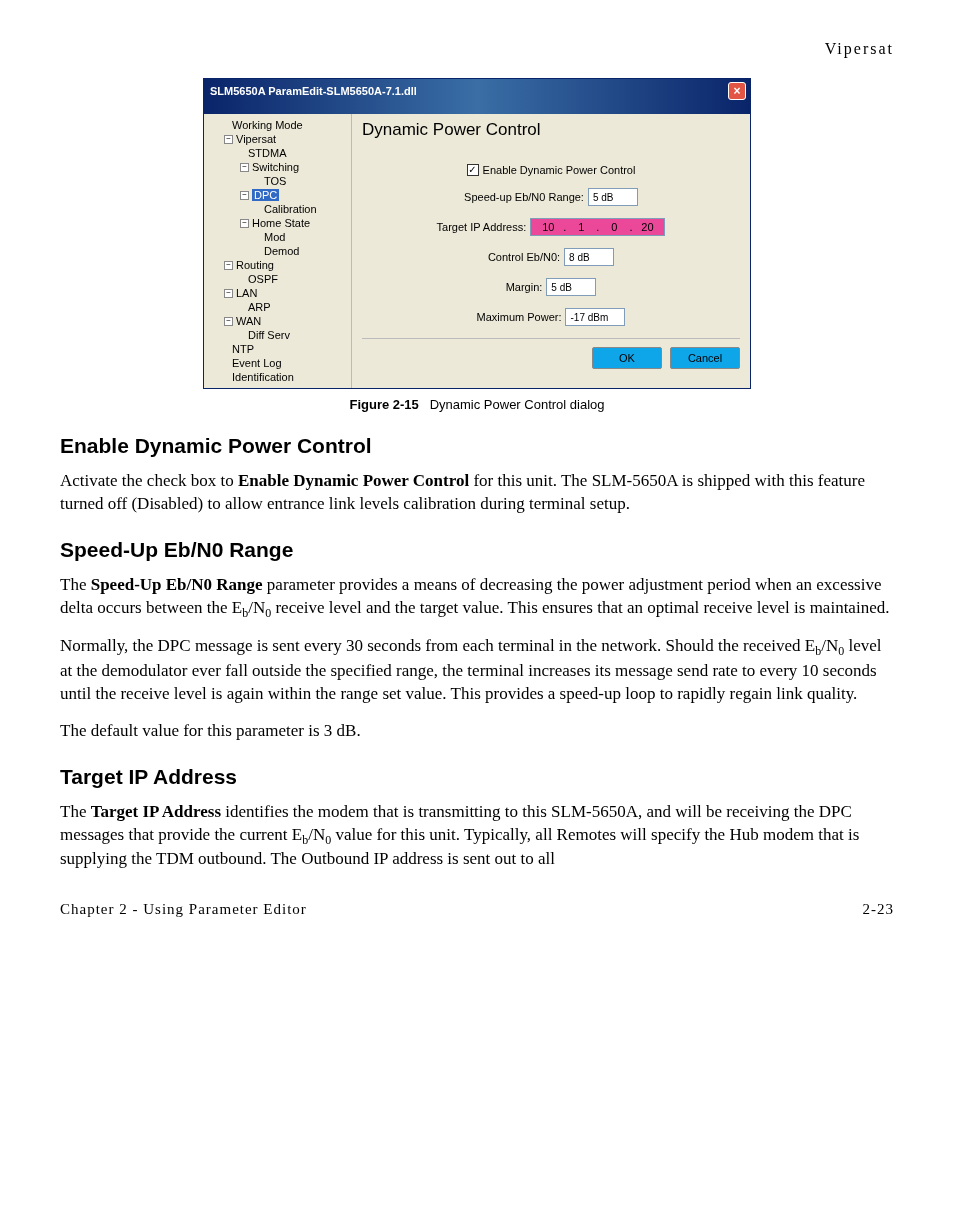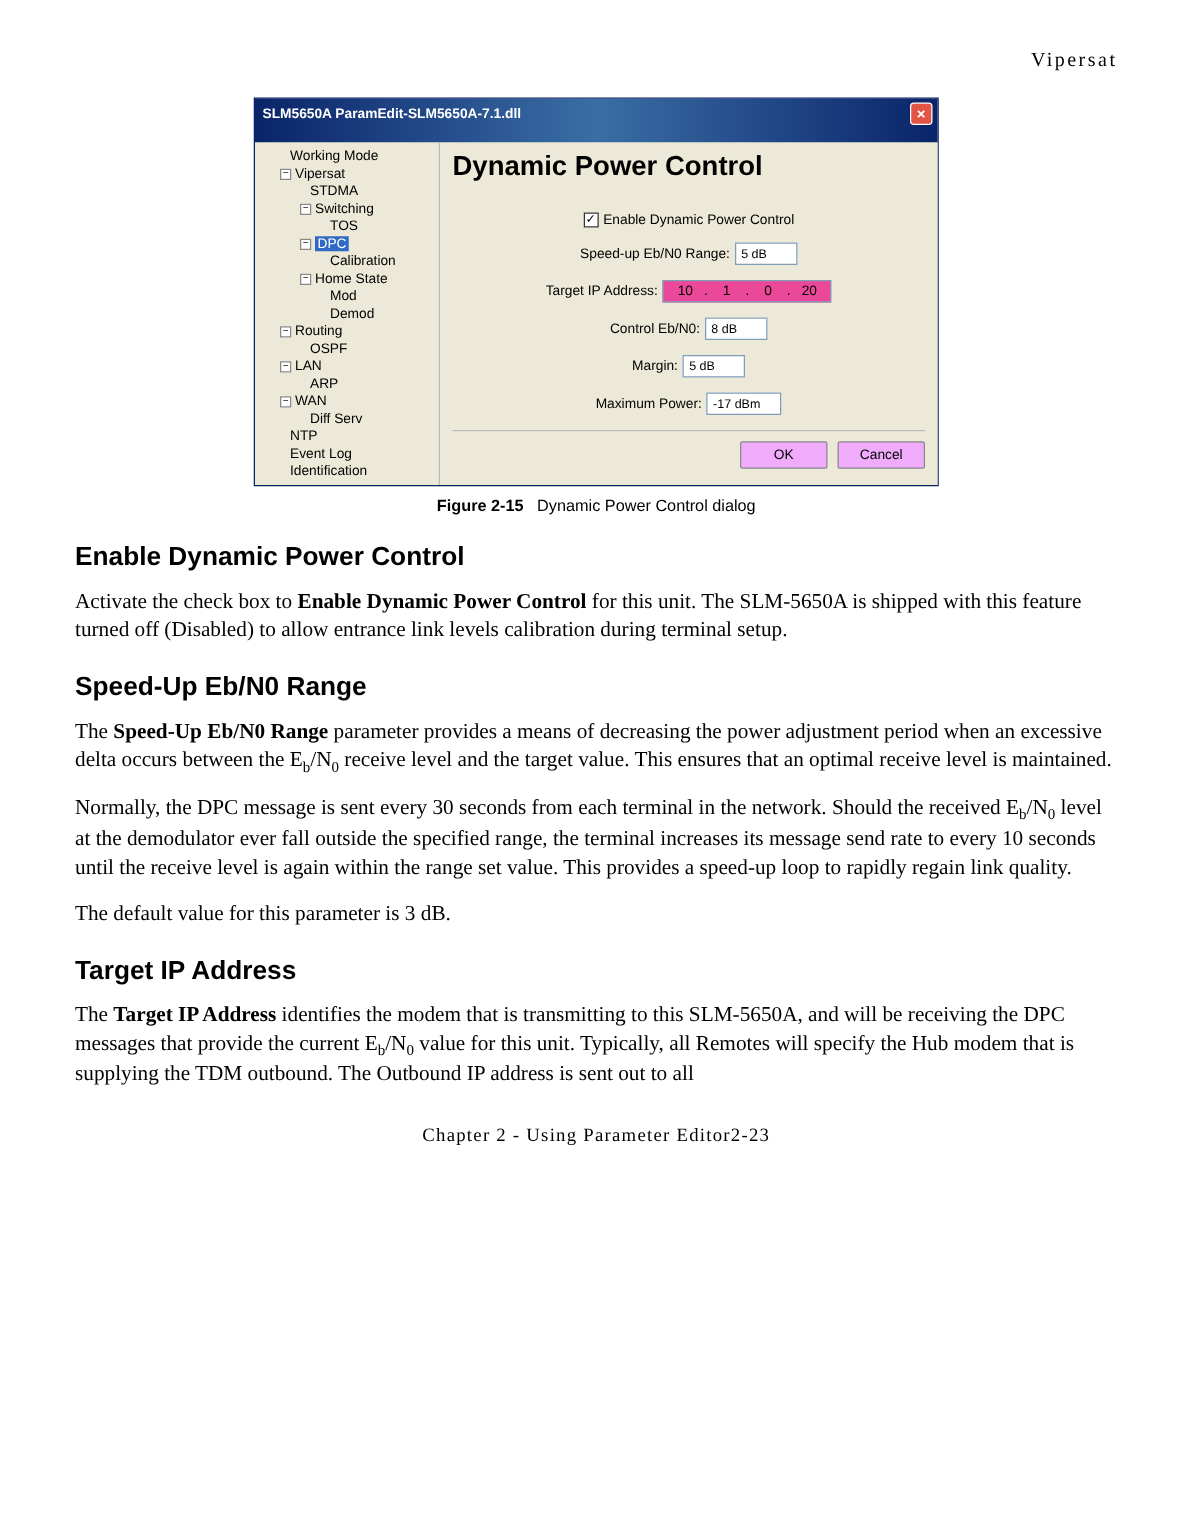--- a/index.html
+++ b/index.html
@@ -81,22 +81,22 @@
     color: #fff;
     padding: 0 2px;
   }
   .panel {
     flex: 1;
     padding: 6px 10px 10px 10px;
     background: #ece9d8;
   }
   .panel-title {
     font-family: Arial, sans-serif;
-    font-weight: bold;
-    font-size: 22px;
+    font-weight: normal;
+    font-size: 17px;
     margin-bottom: 24px;
   }
   .row {
     display: flex;
     align-items: center;
     justify-content: center;
     margin: 12px 0;
   }
   .chk {
     display: flex; align-items: center; gap: 4px;
@@ -132,21 +132,21 @@
     justify-content: flex-end;
     gap: 8px;
     border-top: 1px solid #bbb;
     padding-top: 8px;
     margin-top: 10px;
   }
   .btn {
     min-width: 70px;
     height: 22px;
     border: 1px solid #888;
-    background: #f0abfc;
+    background: #0ea5e9;
     font-family: Tahoma, sans-serif;
     font-size: 11px;
     display: inline-flex;
     align-items: center; justify-content: center;
     border-radius: 2px;
   }
   .caption {
     text-align: center;
     font-family: Arial, Helvetica, sans-serif;
     font-size: 13px;
@@ -160,21 +160,21 @@
     margin: 22px 0 10px 0;
   }
   p.body {
     font-size: 17px;
     line-height: 1.35;
     margin: 12px 0 14px 0;
   }
   .sub { font-size: 12px; vertical-align: sub; }
   .footer {
     display: flex;
-    justify-content: center;
+    justify-content: space-between;
     font-size: 15px;
     margin-top: 30px;
     letter-spacing: 1px;
   }
 </style>
 </head>
 <body>
 
 <div class="header-right">Vipersat</div>
 

